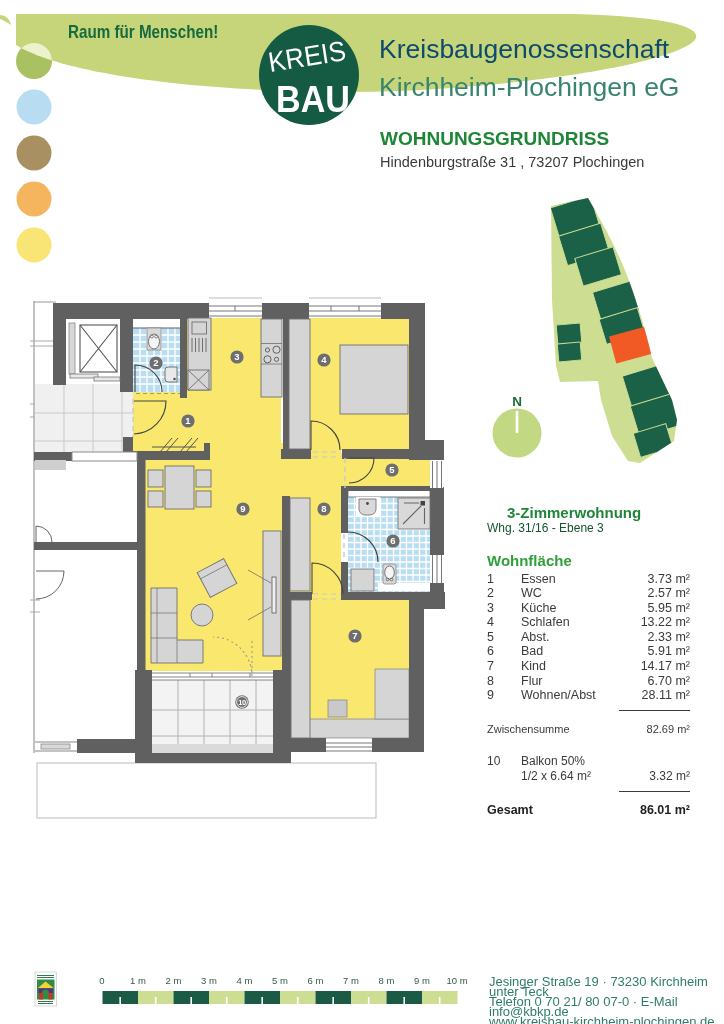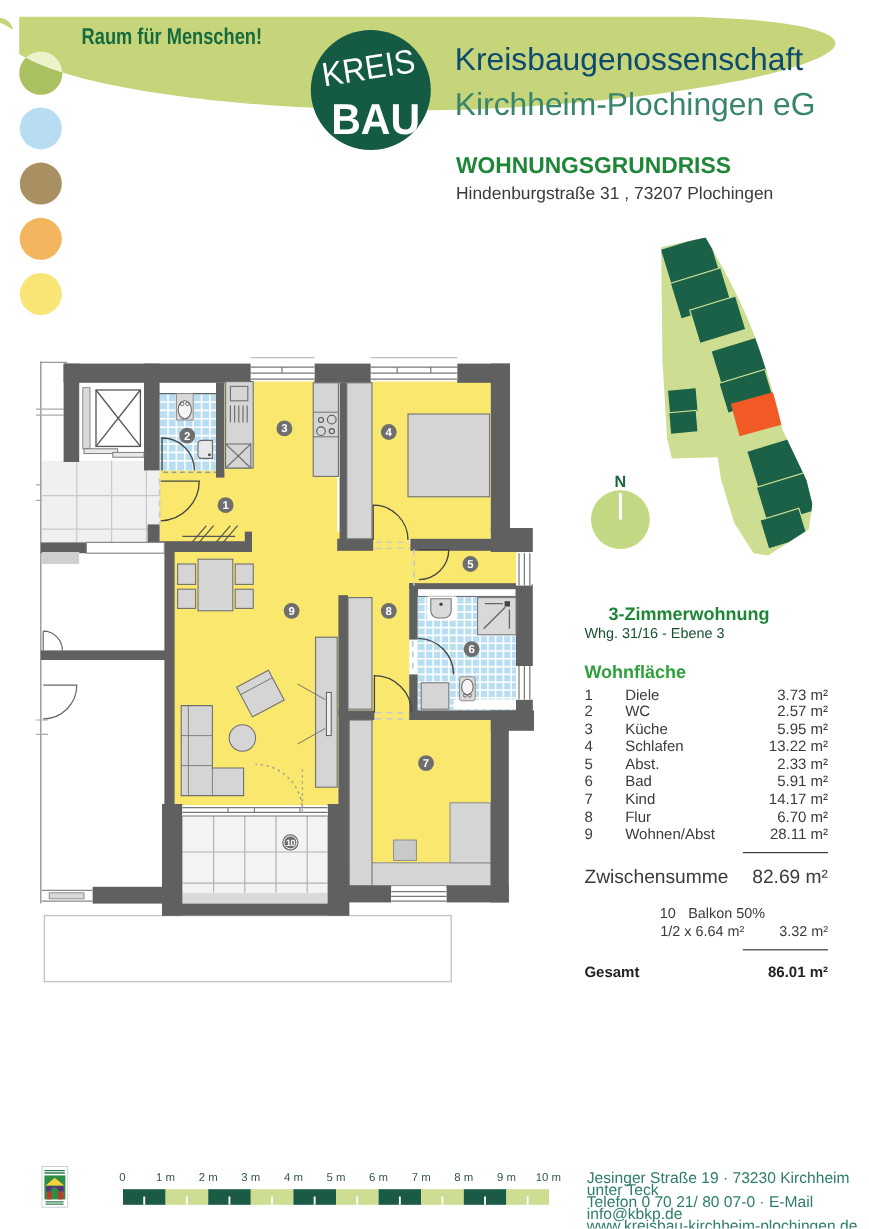--- a/index.html
+++ b/index.html
@@ -451,36 +451,36 @@
 </g>
 </svg>
 
 <div class="abs" style="left:487px;top:504px;font-size:15px;font-weight:bold;color:#1F8638;margin-left:20px;">3-Zimmerwohnung</div>
 
 <div class="abs" style="left:487px;top:521px;font-size:12px;color:#14532d;">Whg. 31/16 - Ebene 3</div>
 
 <div class="abs" style="left:487px;top:552px;font-size:15px;font-weight:bold;color:#2FA03C;">Wohnfläche</div>
 
 <div class="abs" style="left:487px;top:571.5px;width:203px;font-size:12.5px;color:#3B3B3B;line-height:14.6px;">
-  <div><span style="display:inline-block;width:34px;">1</span><span>Diele</span><span style="float:right;">3.73 m²</span></div>
+  <div><span style="display:inline-block;width:34px;">1</span><span>Essen</span><span style="float:right;">3.73 m²</span></div>
   <div><span style="display:inline-block;width:34px;">2</span><span>WC</span><span style="float:right;">2.57 m²</span></div>
   <div><span style="display:inline-block;width:34px;">3</span><span>Küche</span><span style="float:right;">5.95 m²</span></div>
   <div><span style="display:inline-block;width:34px;">4</span><span>Schlafen</span><span style="float:right;">13.22 m²</span></div>
   <div><span style="display:inline-block;width:34px;">5</span><span>Abst.</span><span style="float:right;">2.33 m²</span></div>
   <div><span style="display:inline-block;width:34px;">6</span><span>Bad</span><span style="float:right;">5.91 m²</span></div>
   <div><span style="display:inline-block;width:34px;">7</span><span>Kind</span><span style="float:right;">14.17 m²</span></div>
   <div><span style="display:inline-block;width:34px;">8</span><span>Flur</span><span style="float:right;">6.70 m²</span></div>
   <div><span style="display:inline-block;width:34px;">9</span><span>Wohnen/Abst</span><span style="float:right;">28.11 m²</span></div>
 </div>
 
 <div class="abs" style="left:619px;top:710px;width:71px;height:0;border-top:1.5px solid #3B3B3B;"></div>
 
-<div class="abs" style="left:487px;top:723px;width:203px;font-size:16px;color:#3B3B3B;">Zwischensumme<span style="float:right;">82.69 m²</span></div>
-
-<div class="abs" style="left:487px;top:754px;width:203px;font-size:12px;color:#3B3B3B;line-height:14.6px;text-align:center;">
+<div class="abs" style="left:487px;top:723px;width:203px;font-size:11px;color:#3B3B3B;">Zwischensumme<span style="float:right;">82.69 m²</span></div>
+
+<div class="abs" style="left:487px;top:754px;width:203px;font-size:12px;color:#3B3B3B;line-height:14.6px;">
   <div><span style="display:inline-block;width:34px;">10</span><span>Balkon 50%</span></div>
   <div><span style="display:inline-block;width:34px;"></span><span>1/2 x 6.64 m²</span><span style="float:right;">3.32 m²</span></div>
 </div>
 
 <div class="abs" style="left:619px;top:791px;width:71px;height:0;border-top:1.5px solid #3B3B3B;"></div>
 
 <div class="abs" style="left:487px;top:803px;width:203px;font-size:12.5px;font-weight:bold;color:#222;">Gesamt<span style="float:right;">86.01 m²</span></div>
 
 <div class="abs" style="left:489px;top:976.5px;font-size:13px;color:#2E7D6B;line-height:10px;">
   Jesinger Straße 19 · 73230 Kirchheim unter Teck<br>

